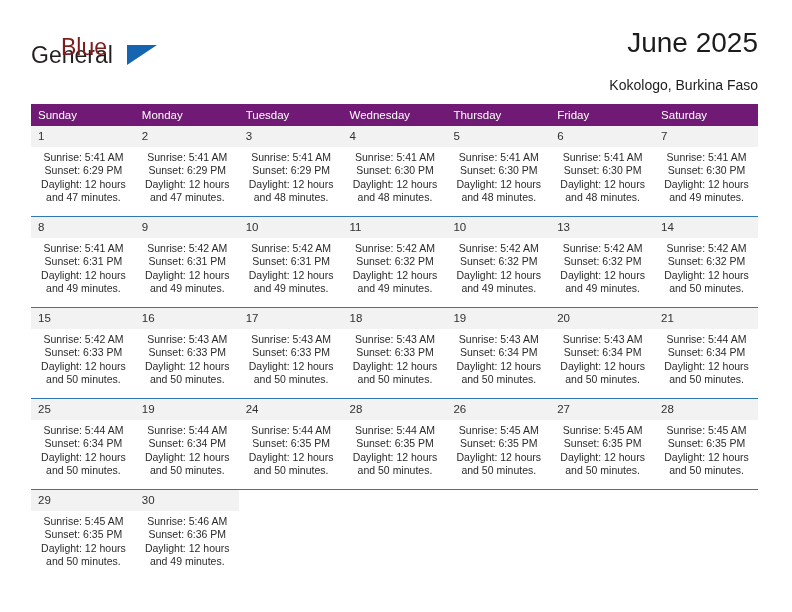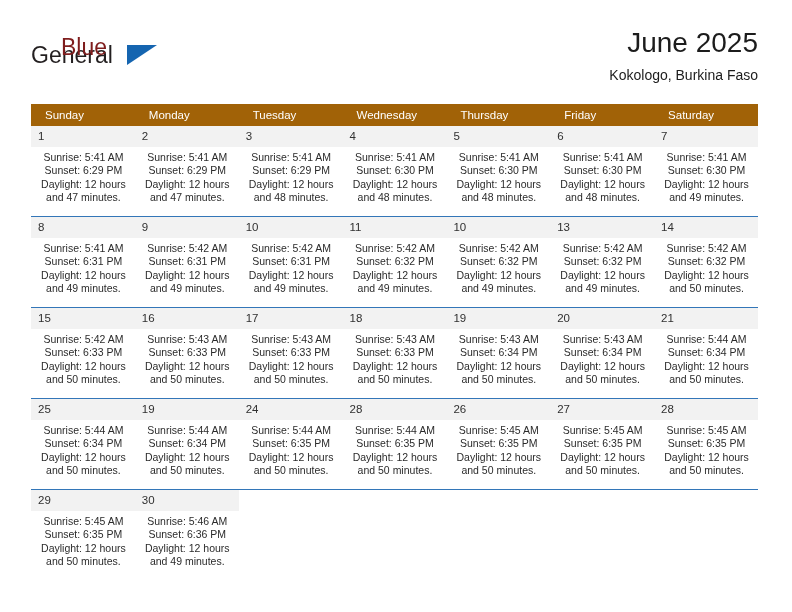--- a/index.html
+++ b/index.html
@@ -72,40 +72,40 @@
     font-size: 28px;
     color: #1c1c1c;
     line-height: 34px;
     white-space: nowrap;
     text-align: right;
   }
   .cal-sub {
     font-size: 14px;
     color: #1c1c1c;
     line-height: 22px;
-    margin-top: 4px;
+    margin-top: 14px;
     white-space: nowrap;
   }
 
   
   .cal {
     position: absolute;
     left: 31px;
     top: 104px;
     width: 727px;
     border-collapse: collapse;
     table-layout: fixed;
   }
   .cal th {
-    background: #a16207;
+    background: #701a75;
     color: #ffffff;
     font-weight: normal;
     font-size: 11.5px;
     text-align: left;
-    padding: 5px 0 5px 14px;
+    padding: 5px 0 5px 7px;
     height: 11px;
     border: none;
   }
   .cal td {
     vertical-align: top;
     padding: 0;
     border: none;
     border-top: 1px solid #3376b8;
     height: 90px;
   }

